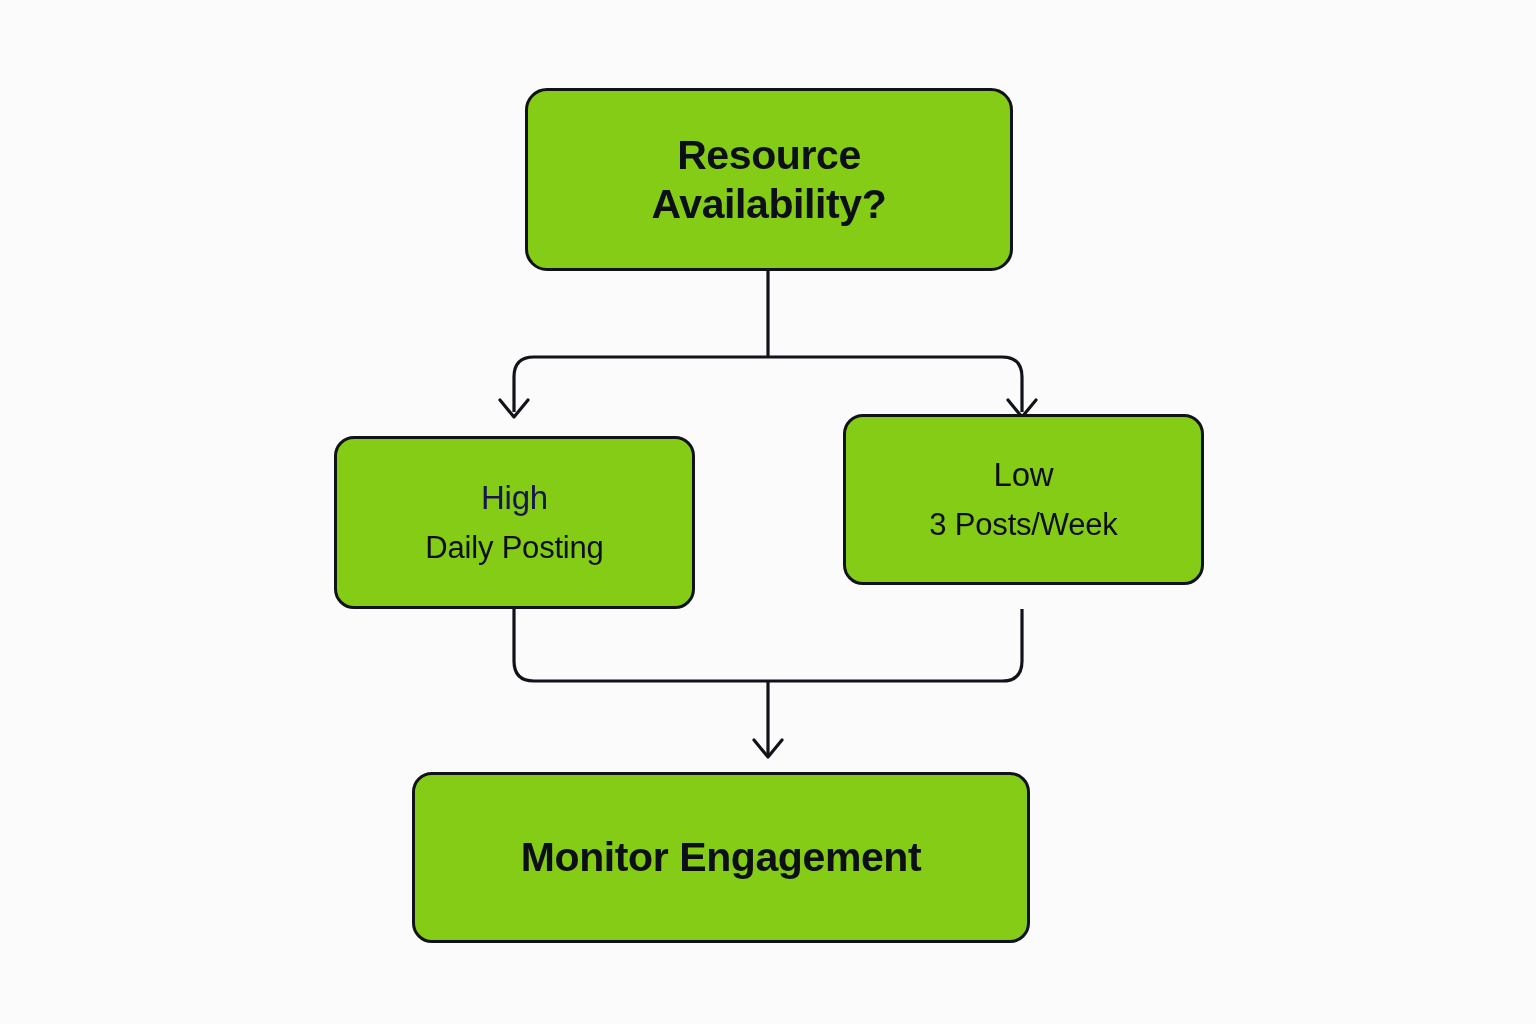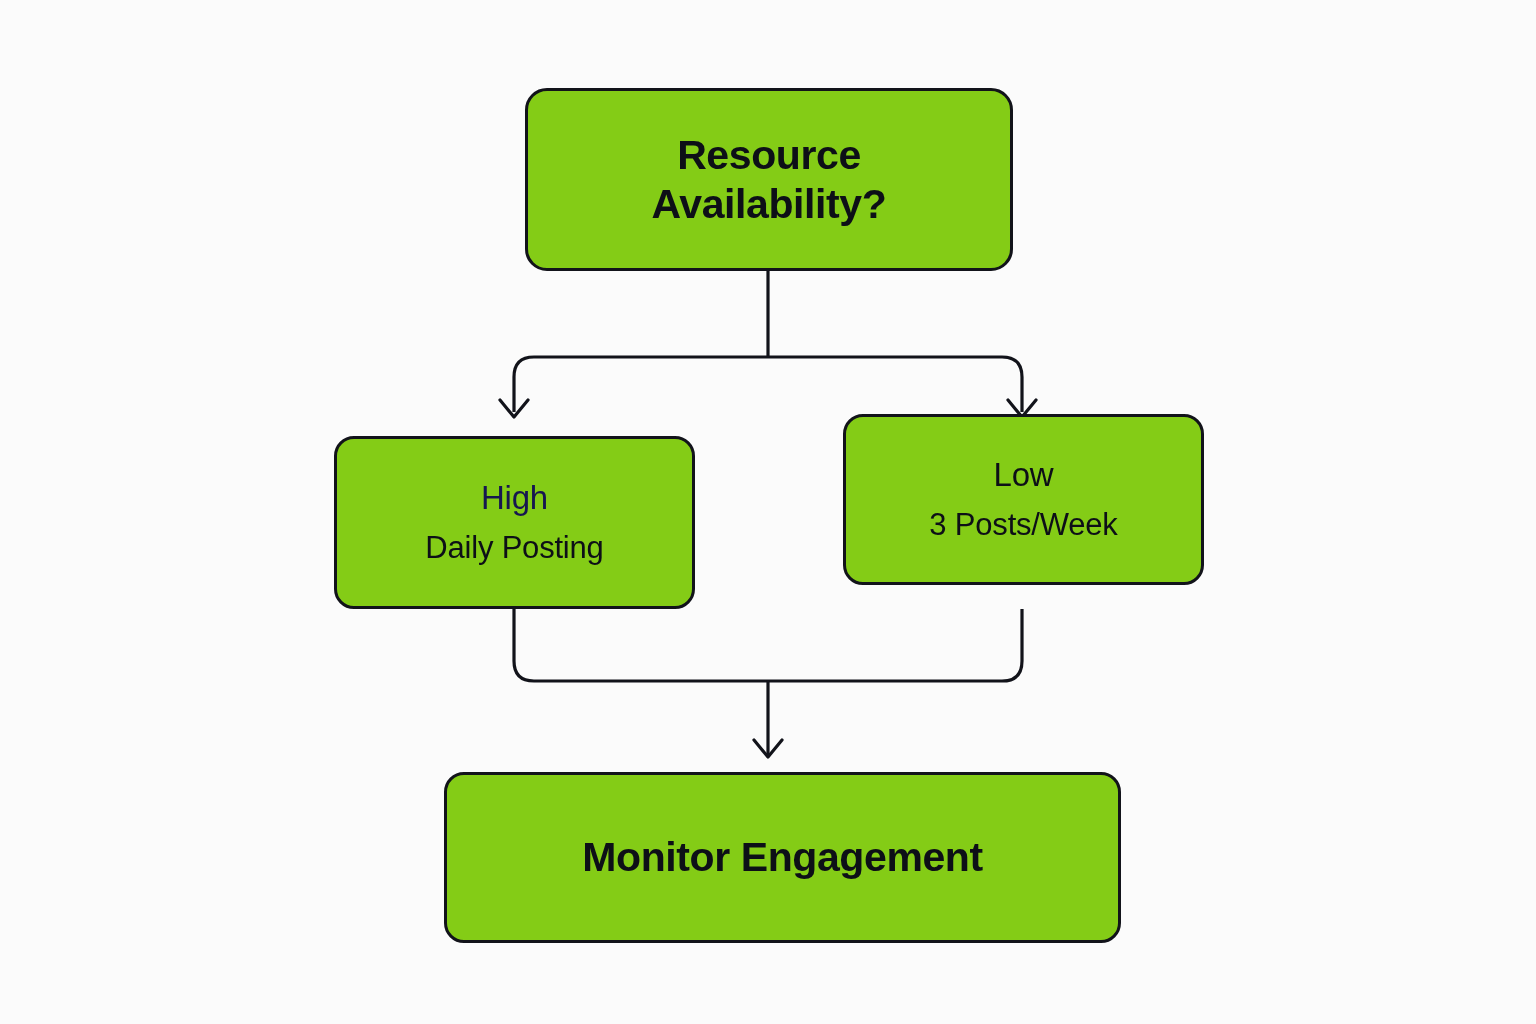--- a/index.html
+++ b/index.html
@@ -82,23 +82,23 @@
     color: #161650;
   }
   .branch-detail {
     font-size: 31px;
     font-weight: 400;
     color: #0d0f17;
     letter-spacing: -0.2px;
   }
   
   #node-monitor-engagement {
-    left: 444px;
+    left: 412px;
     top: 772px;
-    width: 677px;
+    width: 618px;
     height: 171px;
     gap: 40px;
   }
   #node-monitor-engagement .line {
     font-size: 41px;
     font-weight: 700;
     color: #0d0f17;
     letter-spacing: -0.4px;
   }
 </style>

